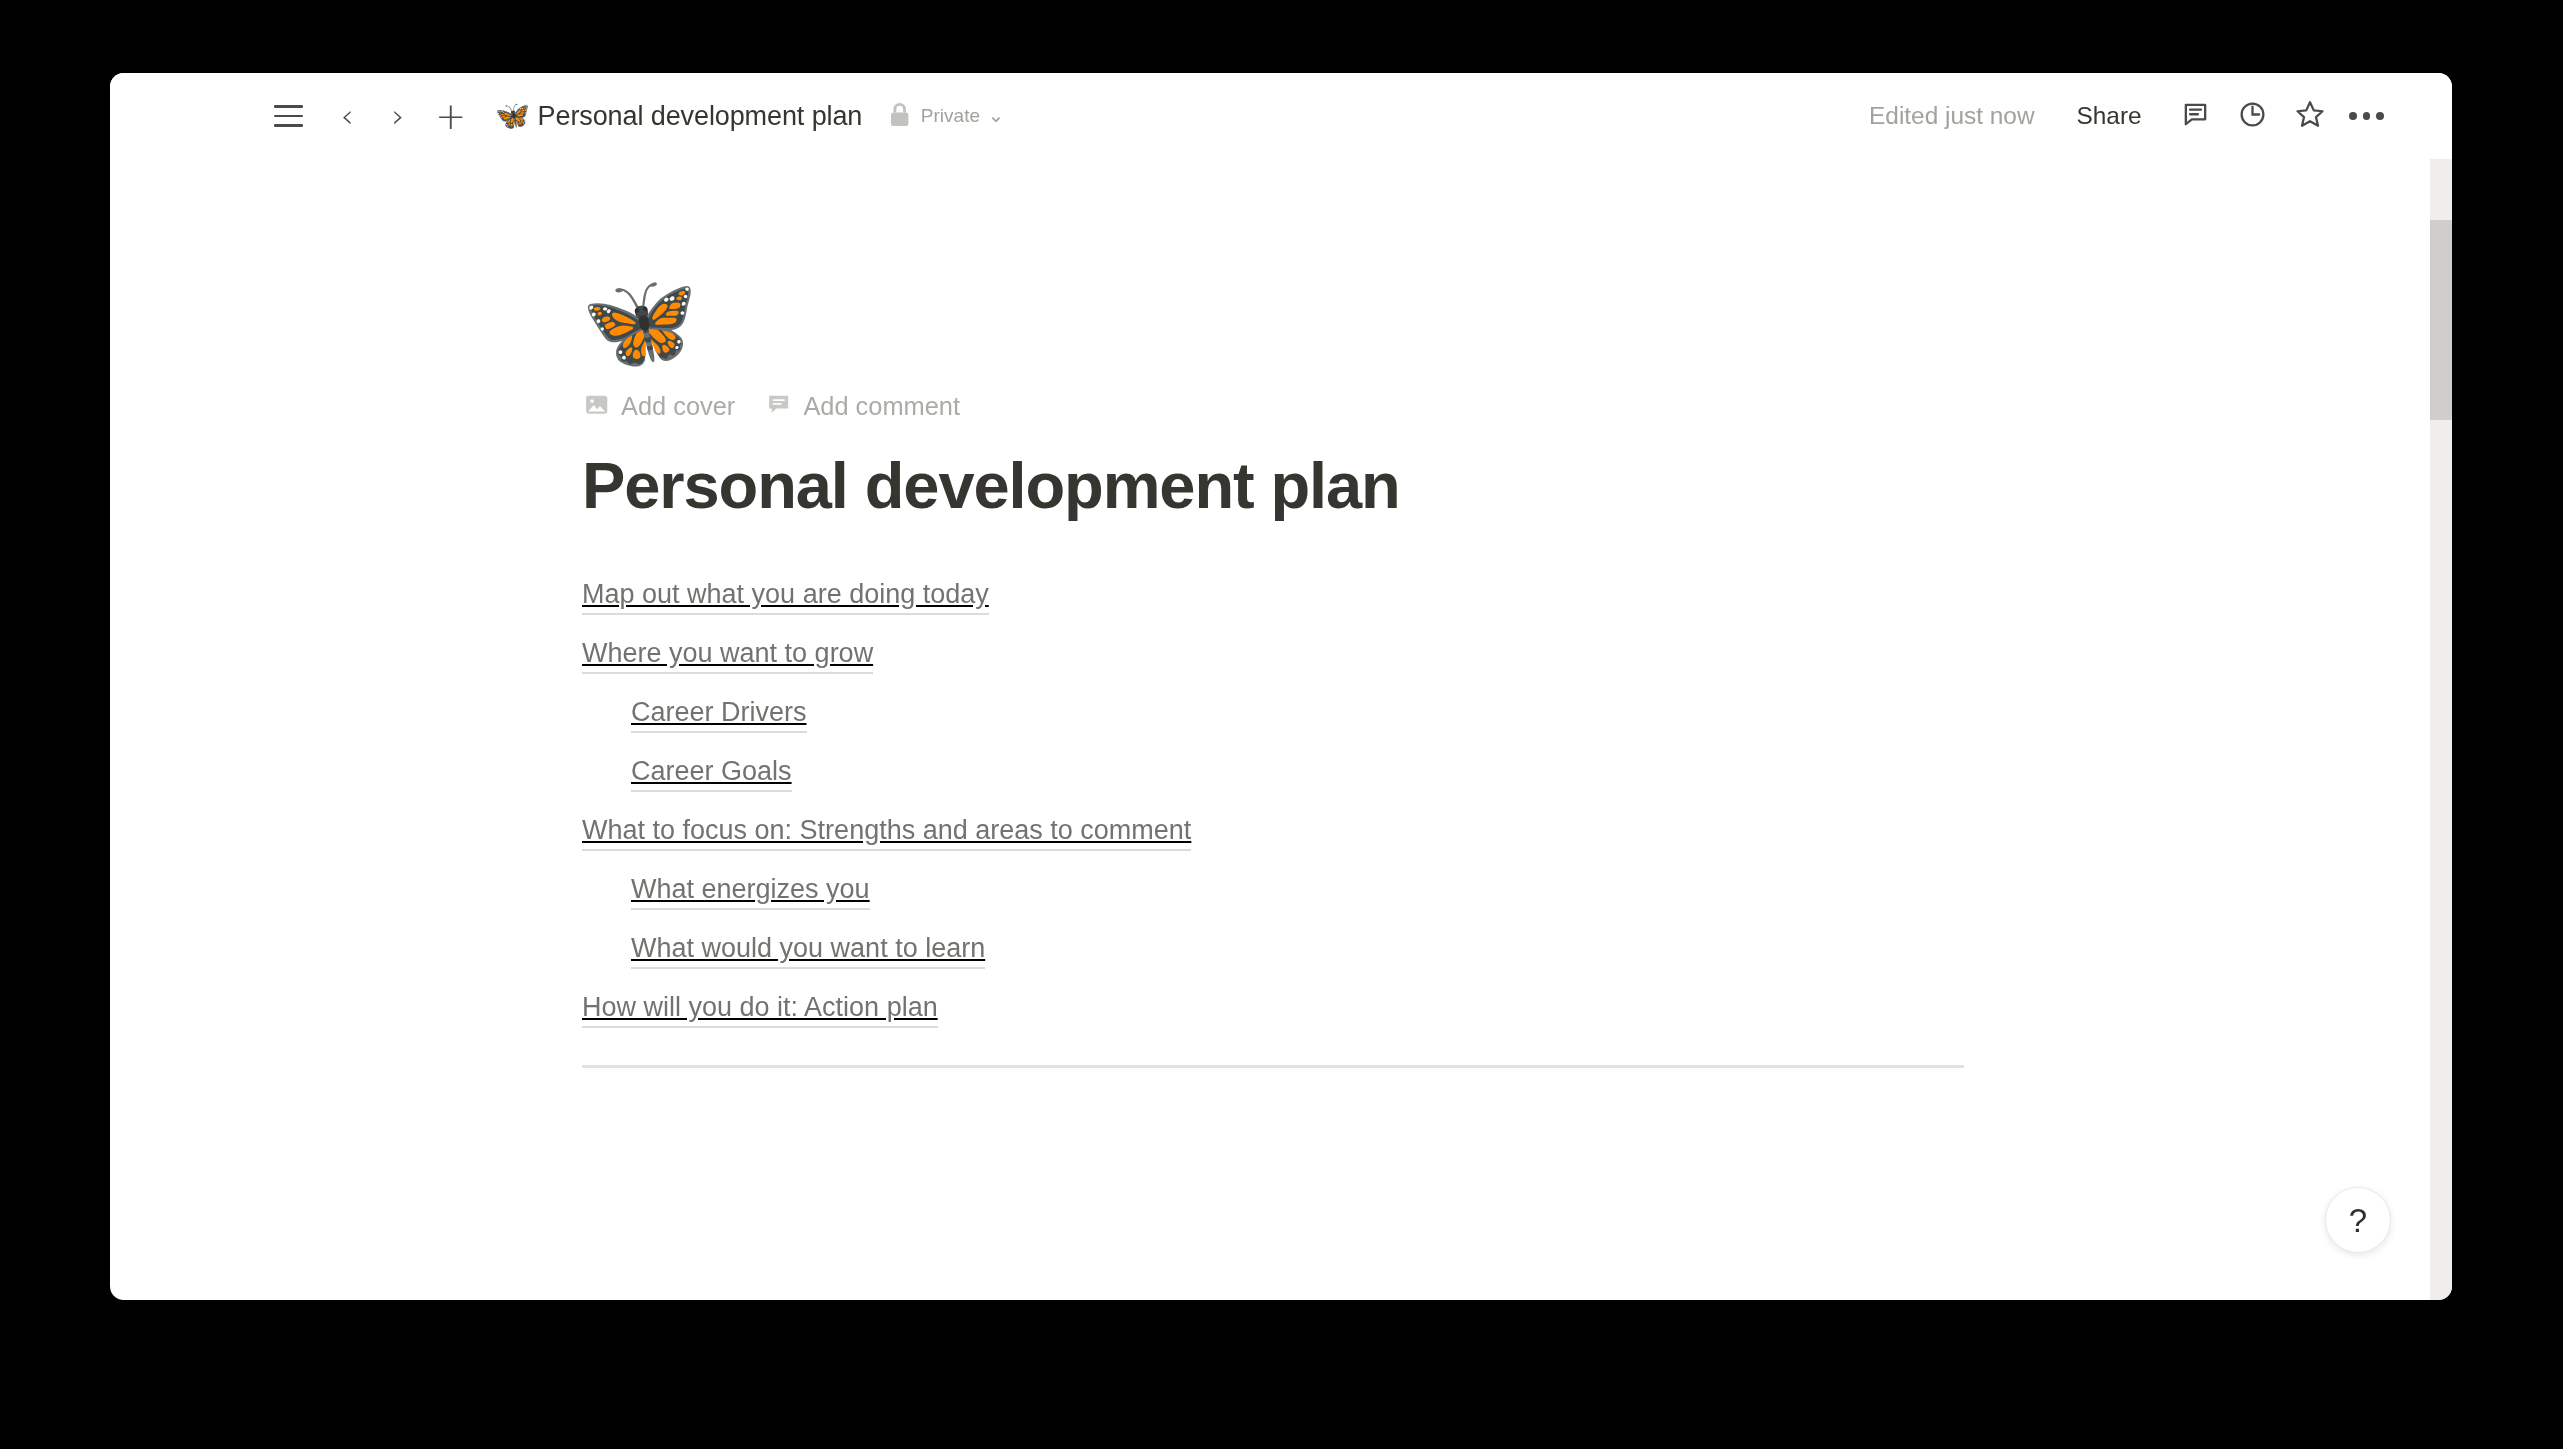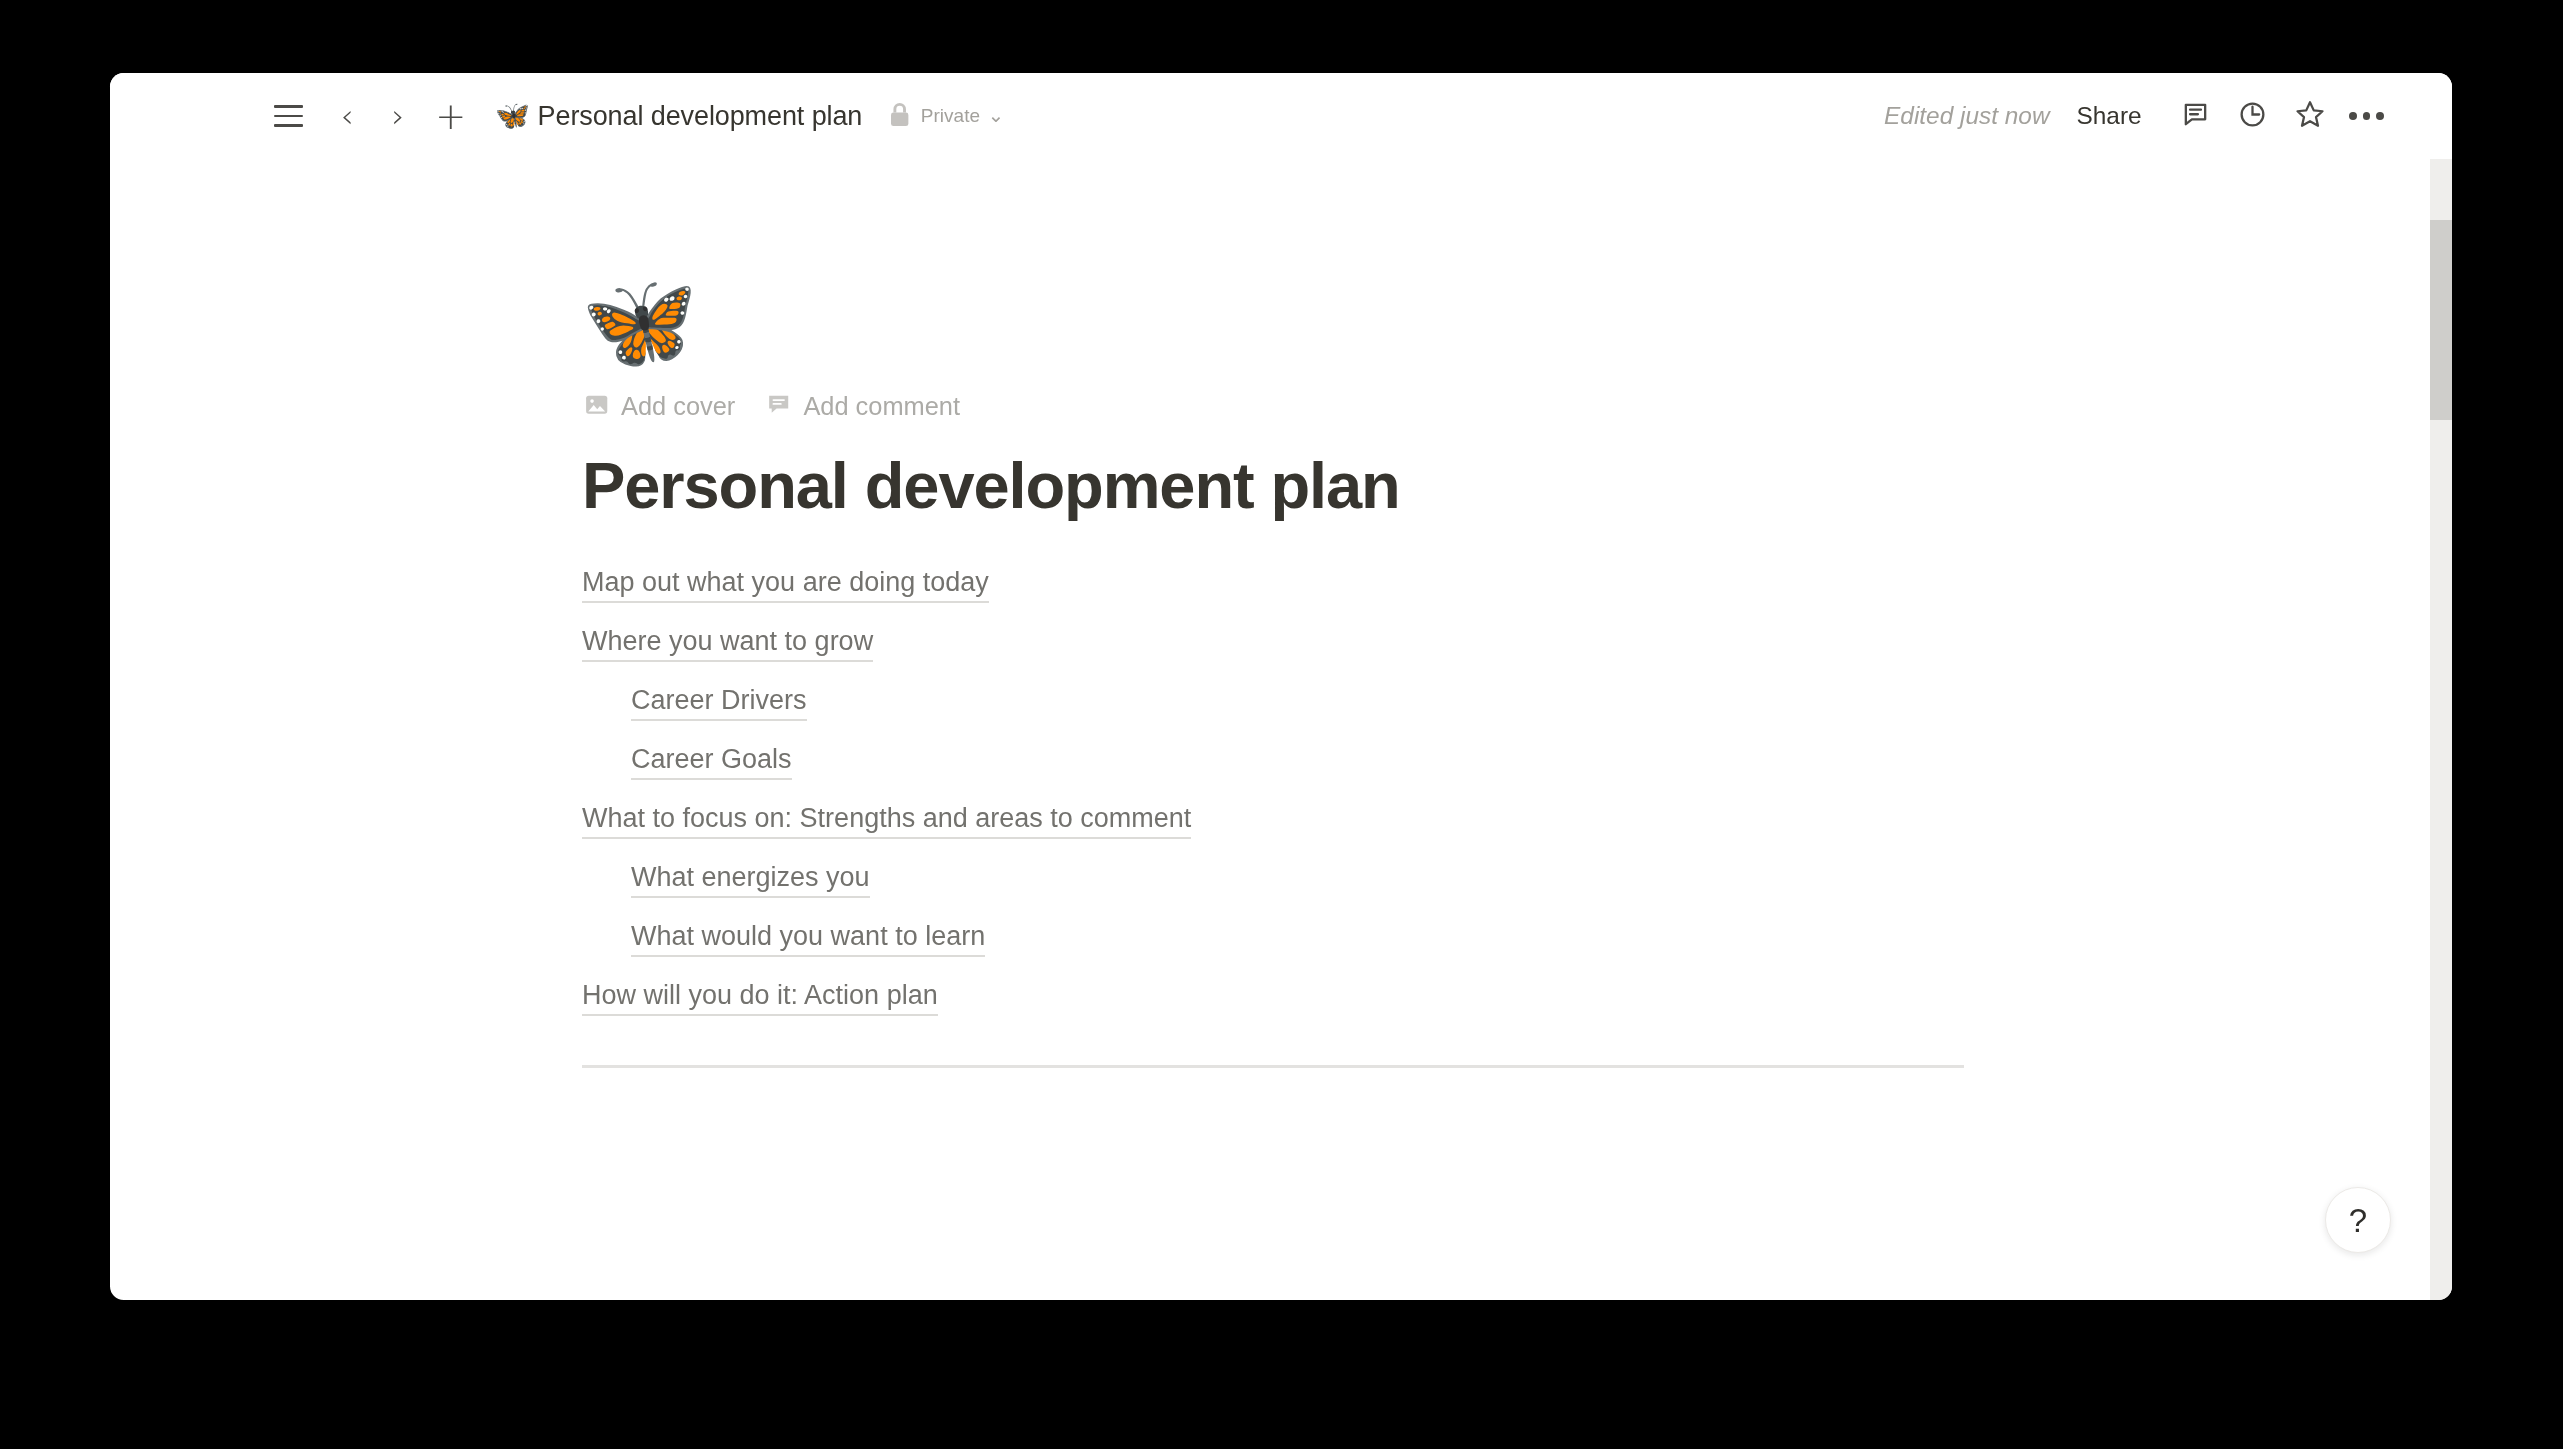--- a/index.html
+++ b/index.html
@@ -141,22 +141,21 @@
     top: 0;
     height: 86px;
     display: flex;
     align-items: center;
     gap: 0;
   }
   .edited-label {
     font-size: 24.4px;
     color: #a3a19c;
     white-space: nowrap;
-    margin-right: 27px;
-    font-style: italic;
+    margin-right: 42px;
   }
   .share-label {
     font-size: 24.4px;
     color: #37352f;
     white-space: nowrap;
     margin-right: 25.4px;
     cursor: pointer;
   }
   .topbar-right .icon-btn { width: 53px; height: 53px; margin: 0 2px; }
 
@@ -224,21 +223,22 @@
     line-height: 1.1;
   }
 
   .link-list {
     margin-top: 34px;
     margin-left: 1px;
   }
   .link-row {
     height: 59px;
     display: flex;
-    align-items: center;
+    align-items: flex-end;
+    text-decoration: underline;
   }
   .link-row.indent { padding-left: 49px; }
 
   .page-link {
     font-size: 27px;
     color: #73726e;
     text-decoration: none;
     border-bottom: 2px solid #dcdbd8;
     padding-bottom: 2.9px;
     cursor: pointer;

